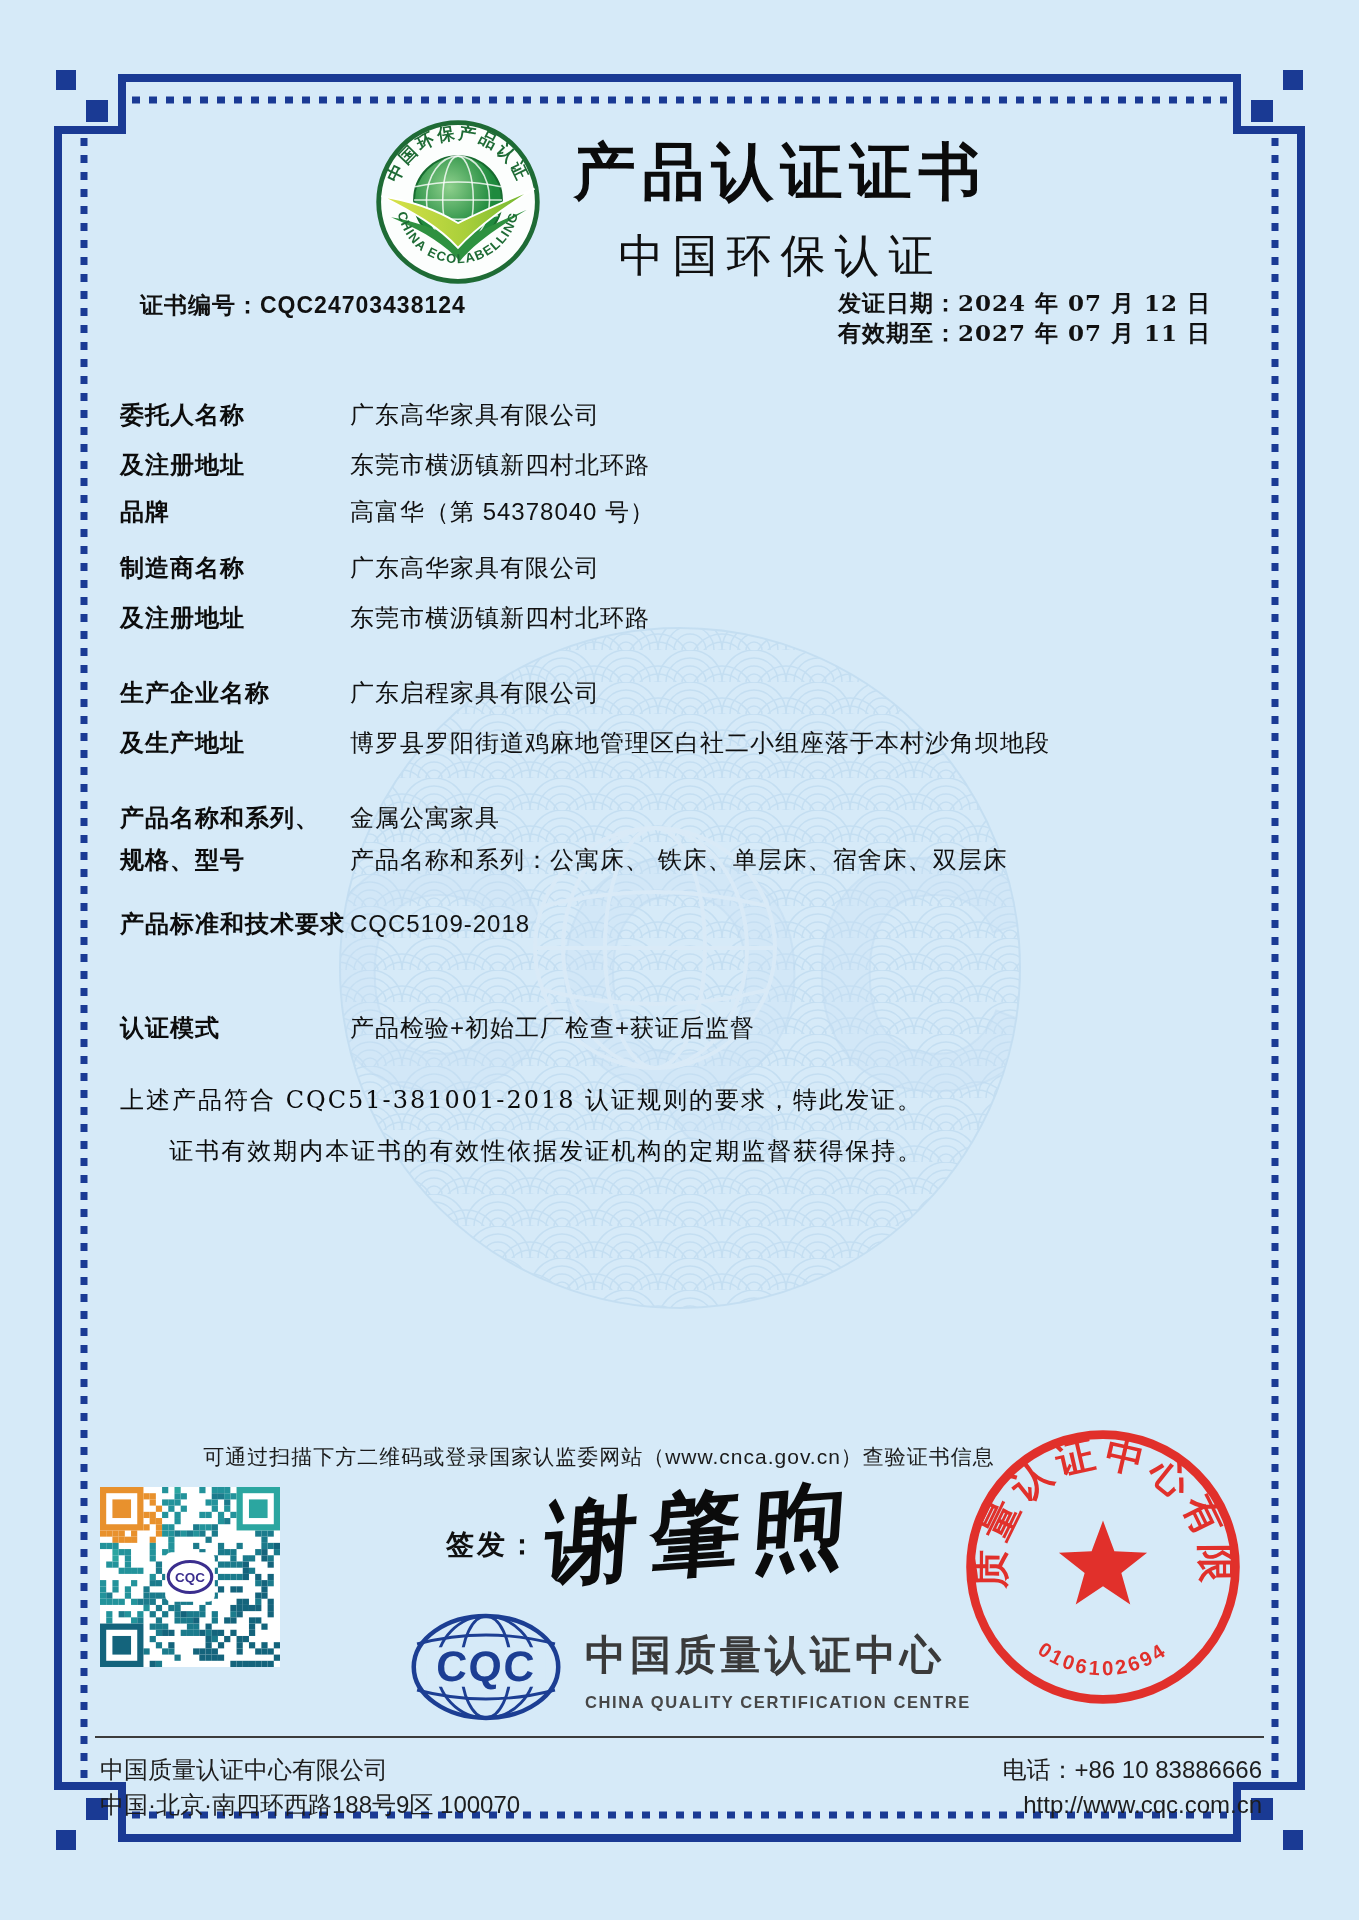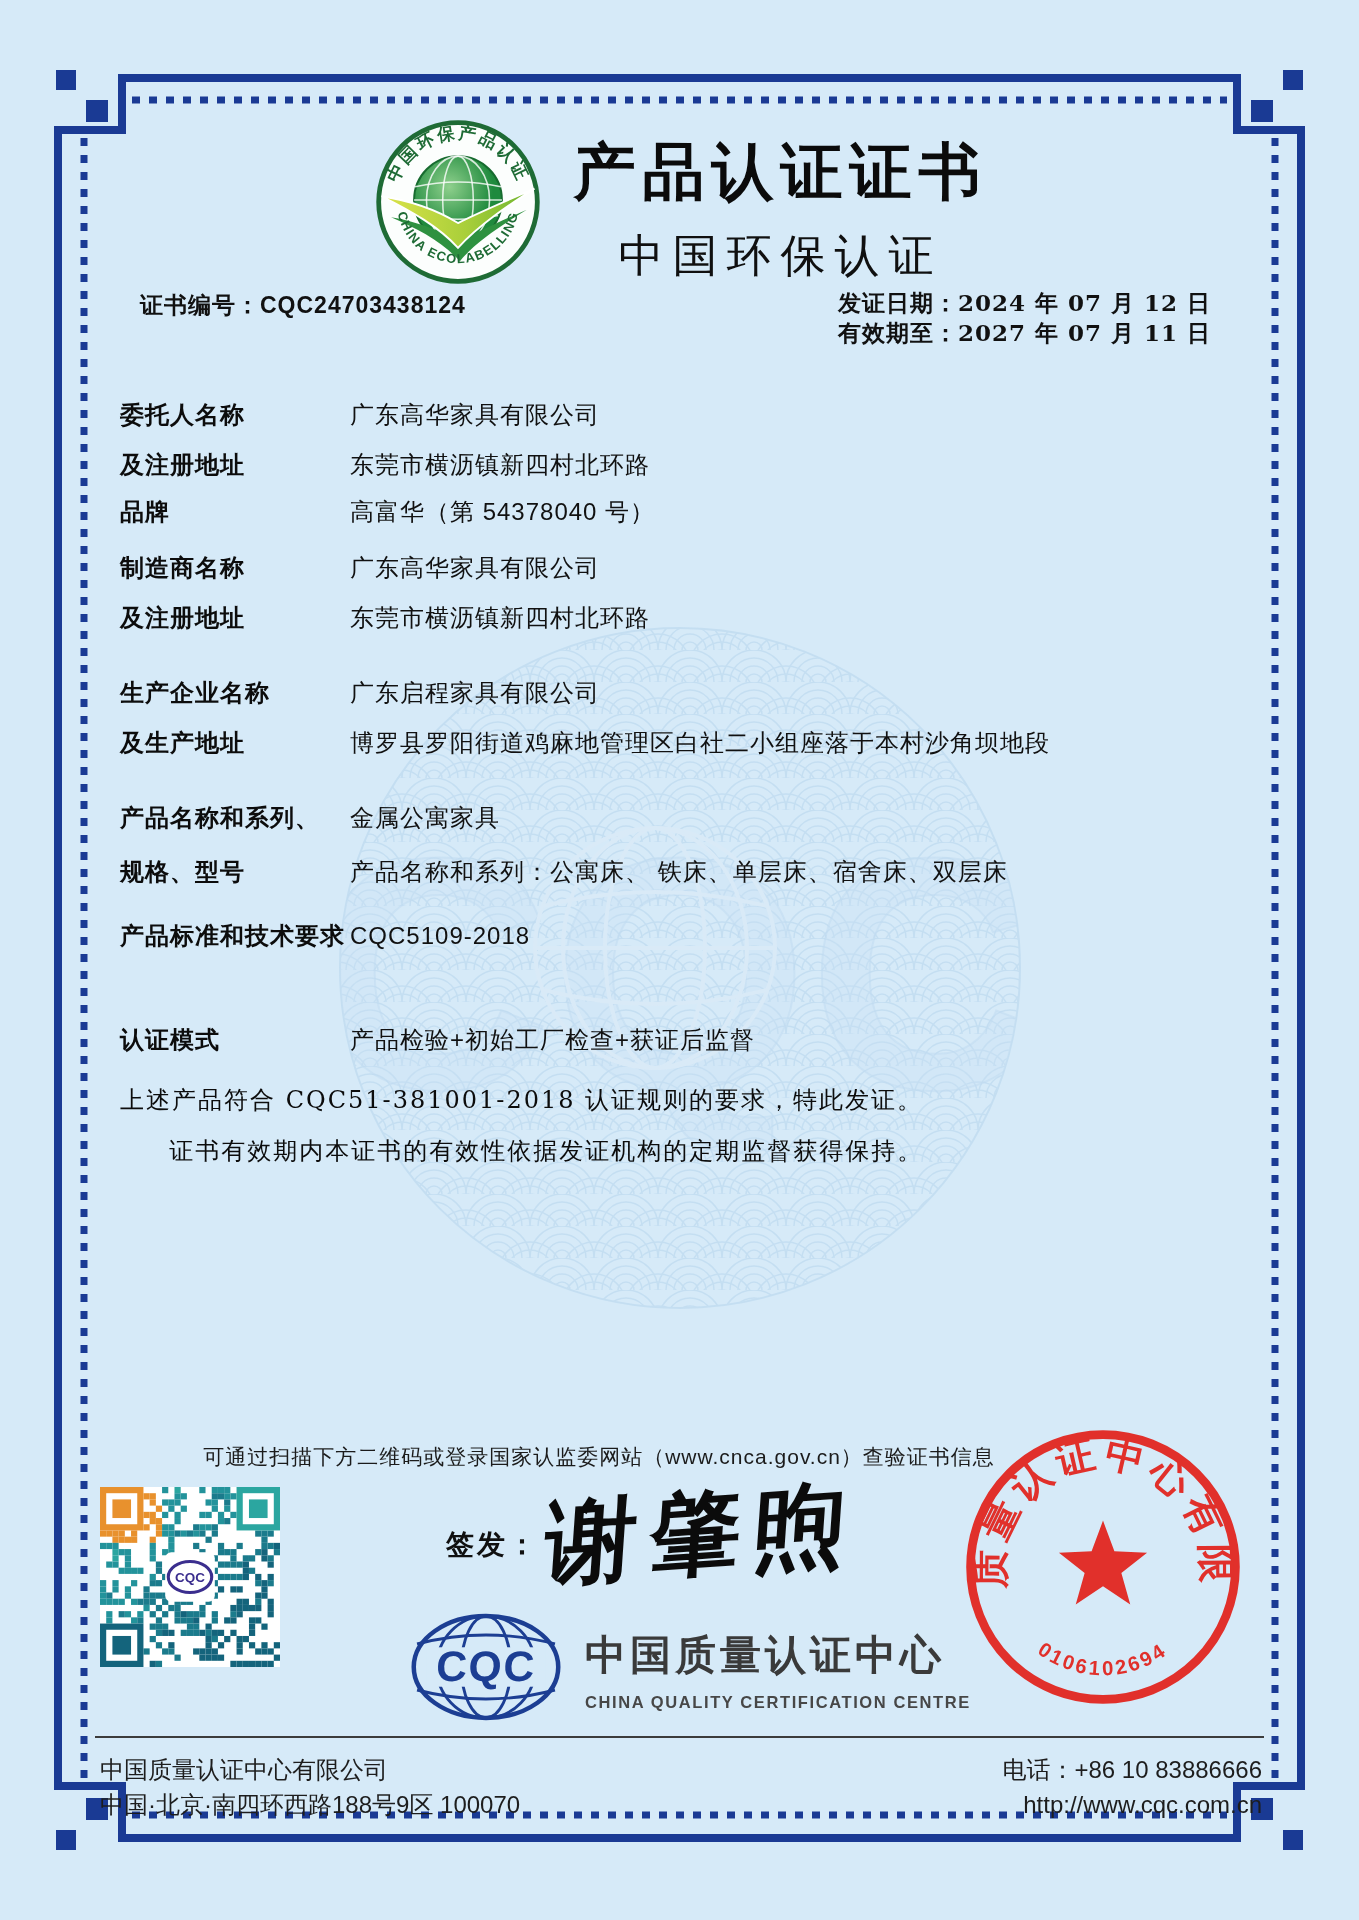--- a/index.html
+++ b/index.html
@@ -172,21 +172,21 @@
         <div class="fvalue">广东启程家具有限公司</div>
       </div>
     <div class="frow" style="margin-top:20px">
         <div class="flabel">及生产地址</div>
         <div class="fvalue">博罗县罗阳街道鸡麻地管理区白社二小组座落于本村沙角坝地段</div>
       </div>
     <div class="frow" style="margin-top:45px">
         <div class="flabel">产品名称和系列、</div>
         <div class="fvalue">金属公寓家具</div>
       </div>
-    <div class="frow" style="margin-top:24px">
+    <div class="frow" style="margin-top:12px">
         <div class="flabel">规格、型号</div>
         <div class="fvalue">产品名称和系列：公寓床、 铁床、单层床、宿舍床、双层床</div>
       </div>
     <div class="frow" style="margin-top:34px">
         <div class="flabel">产品标准和技术要求</div>
         <div class="fvalue">CQC5109-2018</div>
       </div>
     <div class="frow" style="margin-top:74px">
         <div class="flabel">认证模式</div>
         <div class="fvalue">产品检验+初始工厂检查+获证后监督</div>

